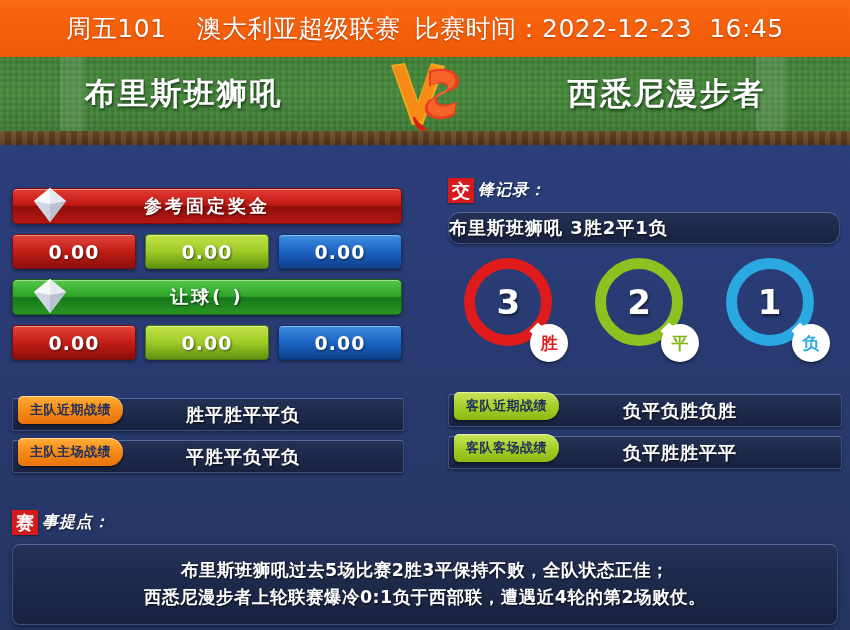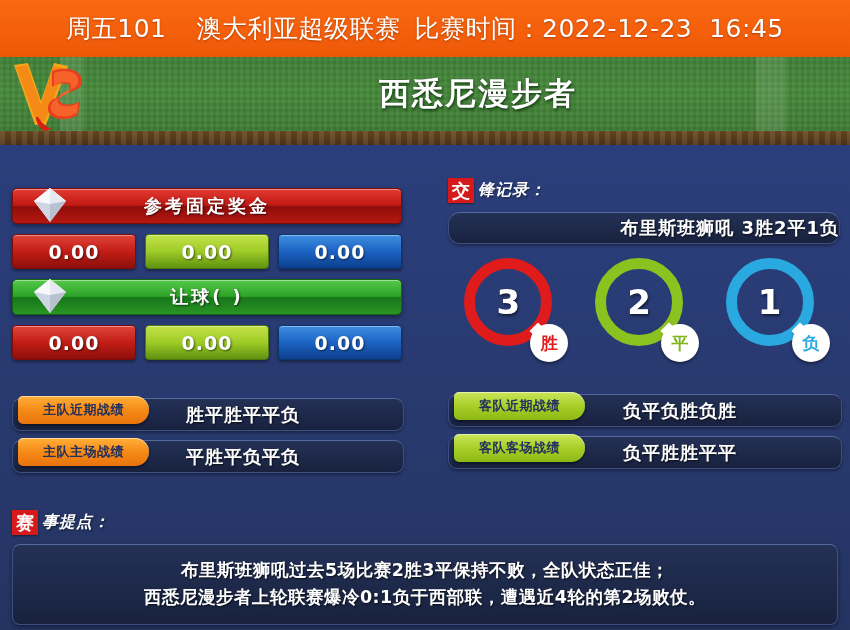--- a/index.html
+++ b/index.html
@@ -76,21 +76,21 @@
   .sect-title{display:flex;align-items:center;margin-bottom:9px;}
   .badge-char{display:inline-flex;align-items:center;justify-content:center;
     width:26px;height:25px;background:#d6191b;color:#fff;font-size:18px;
     font-weight:bold;margin-right:4px;box-shadow:0 1px 2px rgba(0,0,0,.45);}
   .sect-rest{color:#fff;font-size:16px;font-weight:bold;letter-spacing:1px;
     text-shadow:1px 1px 2px rgba(0,0,0,.5);font-style:italic;}
 
   .darkbar{height:30px;border-radius:12px;
     background:linear-gradient(180deg,#243156 0%,#18223f 100%);
     border:1px solid #3c4f80;border-top-color:#55699c;
-    display:flex;align-items:center;justify-content:flex-end;
+    display:flex;align-items:center;justify-content:flex-start;
     box-shadow:0 2px 3px rgba(0,0,0,.35);}
   .darkbar .txt{color:#fff;font-size:18px;font-weight:bold;letter-spacing:1px;
     text-shadow:1px 1px 2px rgba(0,0,0,.7);}
 
   
   .rings{display:flex;justify-content:space-around;margin-top:14px;height:104px;}
   .ring-wrap{position:relative;width:98px;height:98px;}
   .ring{width:88px;height:88px;border-radius:50%;box-sizing:border-box;
     display:flex;align-items:center;justify-content:center;
     border:11px solid #e01b1b;}
@@ -103,28 +103,28 @@
     justify-content:center;font-size:17px;font-weight:bold;
     box-shadow:0 2px 3px rgba(0,0,0,.4);}
   .bub.r{color:#e01b1b;}
   .bub.g{color:#7fb41b;}
   .bub.b{color:#2aa8e0;}
   .bub:before{content:"";position:absolute;left:2px;top:1px;width:12px;height:12px;
     background:#fff;transform:rotate(45deg);}
 
   
   .form-row{position:relative;height:31px;margin-bottom:11px;}
-  .form-bar{position:absolute;left:0;top:0;width:100%;height:31px;border-radius:9px;
+  .form-bar{position:absolute;left:0;top:0;width:100%;height:31px;border-radius:3px;
     background:linear-gradient(180deg,#243156 0%,#18223f 100%);
     border:1px solid #3c4f80;border-top-color:#55699c;
     display:flex;align-items:center;justify-content:center;
     box-shadow:0 2px 3px rgba(0,0,0,.35);}
   .form-txt{color:#fff;font-size:18px;font-weight:bold;letter-spacing:1px;
     text-shadow:1px 1px 2px rgba(0,0,0,.7);padding-left:70px;}
-  .form-tab{position:absolute;left:6px;top:-2px;height:28px;padding:0 25px;
+  .form-tab{position:absolute;left:6px;top:-2px;height:28px;padding:0 12px;
     display:flex;align-items:center;border-radius:5px 14px 14px 5px;
     font-size:13px;font-weight:bold;color:#21305c;letter-spacing:.5px;
     box-shadow:0 2px 3px rgba(0,0,0,.45),inset 0 1px 0 rgba(255,255,255,.5);font-family:Liberation Serif, serif;}
   .form-tab.orange{background:linear-gradient(180deg,#ffb03a 0%,#f58a17 50%,#e8740c 100%);}
   .form-tab.lime{background:linear-gradient(180deg,#cbe55b 0%,#a8cf28 50%,#8cb813 100%);}
 
   
   .tips{position:absolute;left:12px;top:360px;width:826px;}
   .tips-box{margin-top:8px;border-radius:8px;padding:12px 10px 13px;
     background:linear-gradient(180deg,#243156 0%,#18223f 100%);
@@ -144,20 +144,21 @@
       <span class="h-league">澳大利亚超级联赛</span>
       <span class="h-time">比赛时间：2022-12-23  16:45</span>
     </div>
   </div>
 
   <div class="pitch">
     <div class="pitch-stripe"></div>
     <div class="pitch-stripe s2"></div>
     <div class="dirt"></div>
     <div class="teams">
+      <div class="team home">布里斯班狮吼</div>
       <div class="vs">
         <svg width="80" height="74" viewBox="0 0 80 74">
           <path d="M6 8 L20 6 L33 44 L46 6 L60 9 L38 68 L27 68 Z" fill="#f3a81b"></path>
           <path d="M8 10 L19 8 L33 48 L45 9 L57 11 L37 64 L28 64 Z" fill="#f58b16"></path>
           <path d="M44 14 C60 8, 76 14, 74 26 C72 36, 54 34, 52 42 C50 50, 68 48, 72 44 L70 58 C56 66, 38 62, 40 50 C42 38, 60 40, 62 32 C64 24, 48 26, 44 30 Z" fill="#e8401d"></path>
           <path d="M46 16 C60 11, 72 16, 70 26 C68 34, 52 33, 50 42 C48 52, 66 50, 70 46 L69 56 C56 63, 41 59, 43 49 C45 39, 61 40, 63 31 C65 22, 50 25, 46 29 Z" fill="#f6632a"></path>
           <path d="M30 60 C34 66, 38 70, 44 72 L36 74 C30 70, 28 64, 28 60 Z" fill="#d81f12"></path>
         </svg>
       </div>
       <div class="team away">西悉尼漫步者</div>

